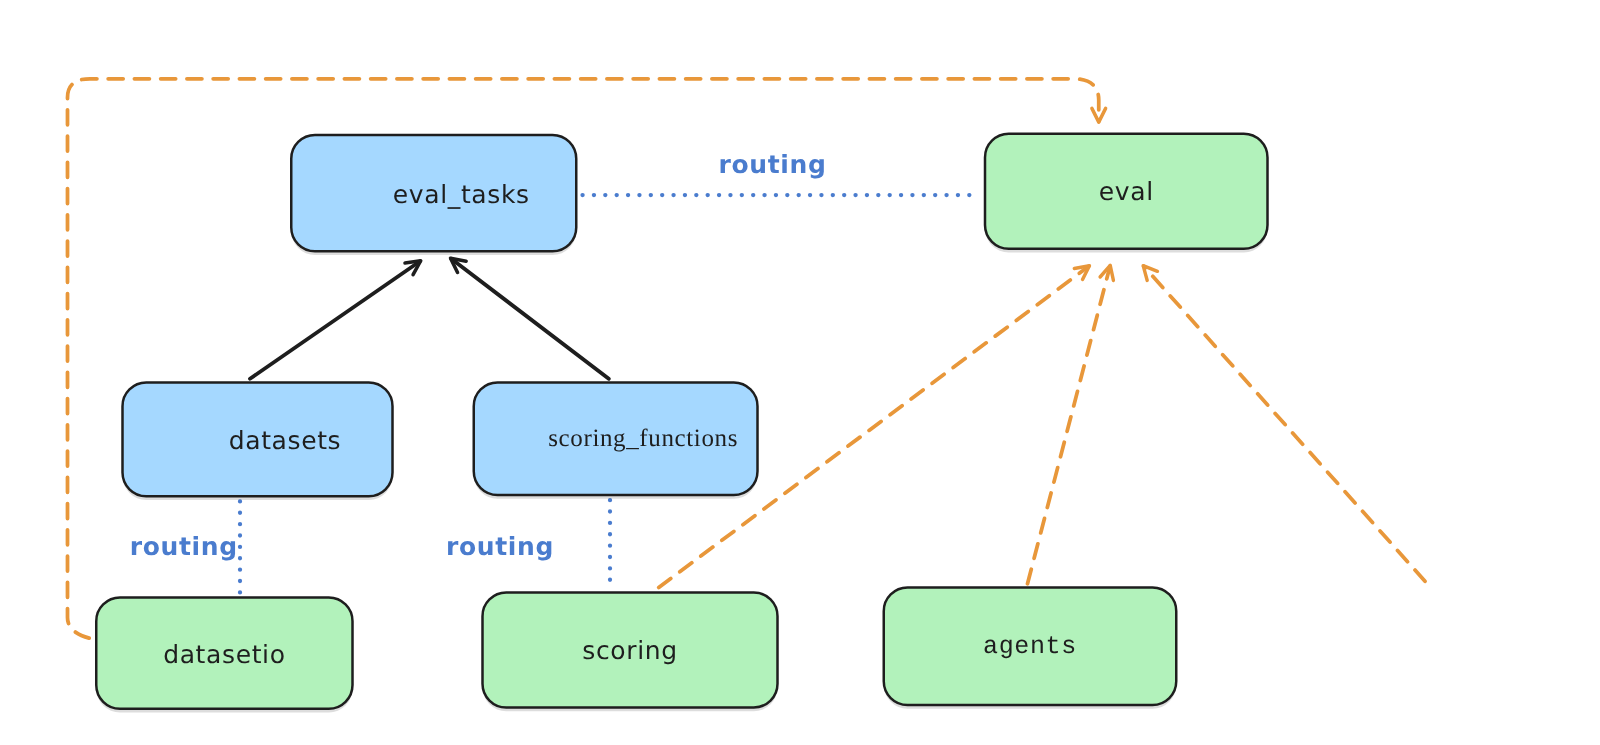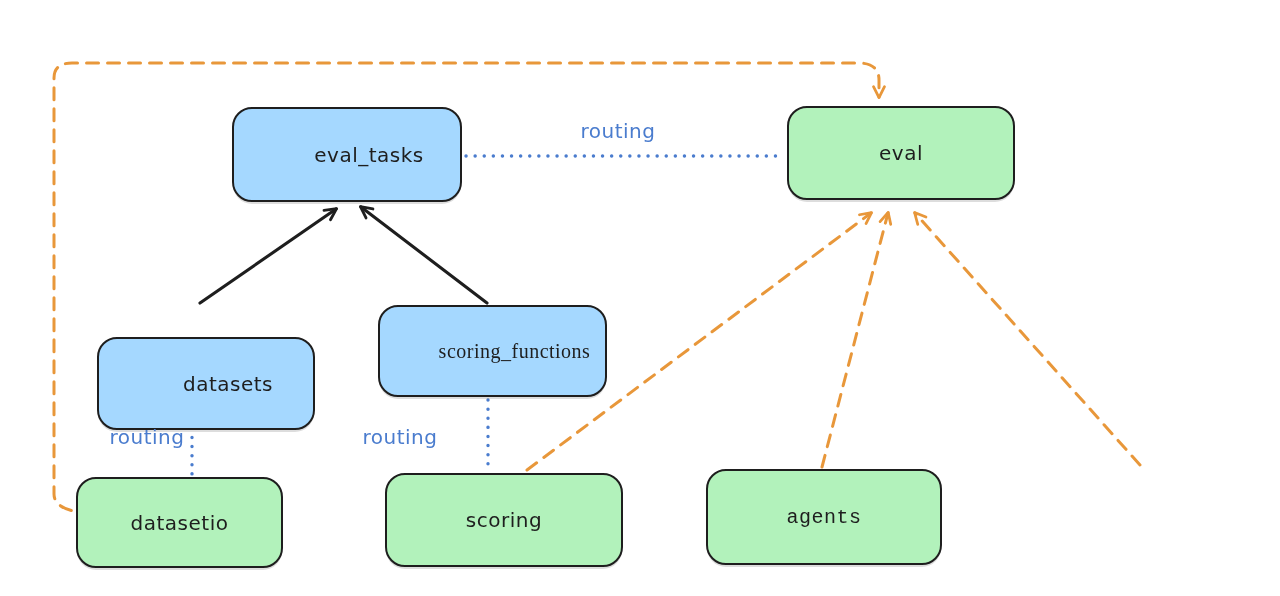--- a/index.html
+++ b/index.html
@@ -74,21 +74,21 @@
     color: var(--stroke-dark);
     box-shadow: 0 3px 0 -1px rgba(30,30,30,0.15);
   }
   .node.blue  { background: var(--box-blue-fill); padding-left: 44px; }
   .node.green { background: var(--box-green-fill); }
   .edge-label {
     position: absolute;
     transform: translate(-50%, -50%);
     color: var(--routing-blue);
     font-size: 20px;
-    font-weight: normal;
+    font-weight: bold;
     letter-spacing: 0.5px;
     white-space: nowrap;
   }
 </style>
 </head>
 <body>
 
 <div class="canvas">
 
   <svg class="wires" viewBox="0 0 1280 596">
@@ -111,21 +111,21 @@
     <path class="edge-orange-dashed" d="M92,514 C72,512 54,508 54,494 L54,78 Q54,63 72,63 L858,63 Q879,63 879,80 L879,97" marker-end="url(#arrow-orange)"></path>
     <path class="edge-orange-dashed" d="M527,470 L871,213" marker-end="url(#arrow-orange)"></path>
     <path class="edge-orange-dashed" d="M822,467 L888,213" marker-end="url(#arrow-orange)"></path>
     <path class="edge-orange-dashed" d="M1140,465 L915,213" marker-end="url(#arrow-orange)"></path>
   </svg>
 
   <div class="node blue" style="left:232px;  top:107px; width:230px; height:95px;">eval_tasks</div>
 
   <div class="node green" style="left:787px;  top:106px; width:228px; height:94px;">eval</div>
 
-  <div class="node blue" style="left:97px;   top:305px; width:218px; height:93px;margin-top:32px;">datasets</div>
+  <div class="node blue" style="left:97px;   top:305px; width:218px; height:93px;">datasets</div>
 
   <div class="node blue" style="left:378px;  top:305px; width:229px; height:92px;font-family:Liberation Serif, serif;">scoring_functions</div>
 
   <div class="node green" style="left:76px;   top:477px; width:207px; height:91px;">datasetio</div>
 
   <div class="node green" style="left:385px;  top:473px; width:238px; height:94px;text-align:center;">scoring</div>
 
   <div class="node green" style="left:706px;  top:469px; width:236px; height:96px;font-family:Liberation Mono, monospace;">agents</div>
 
 

